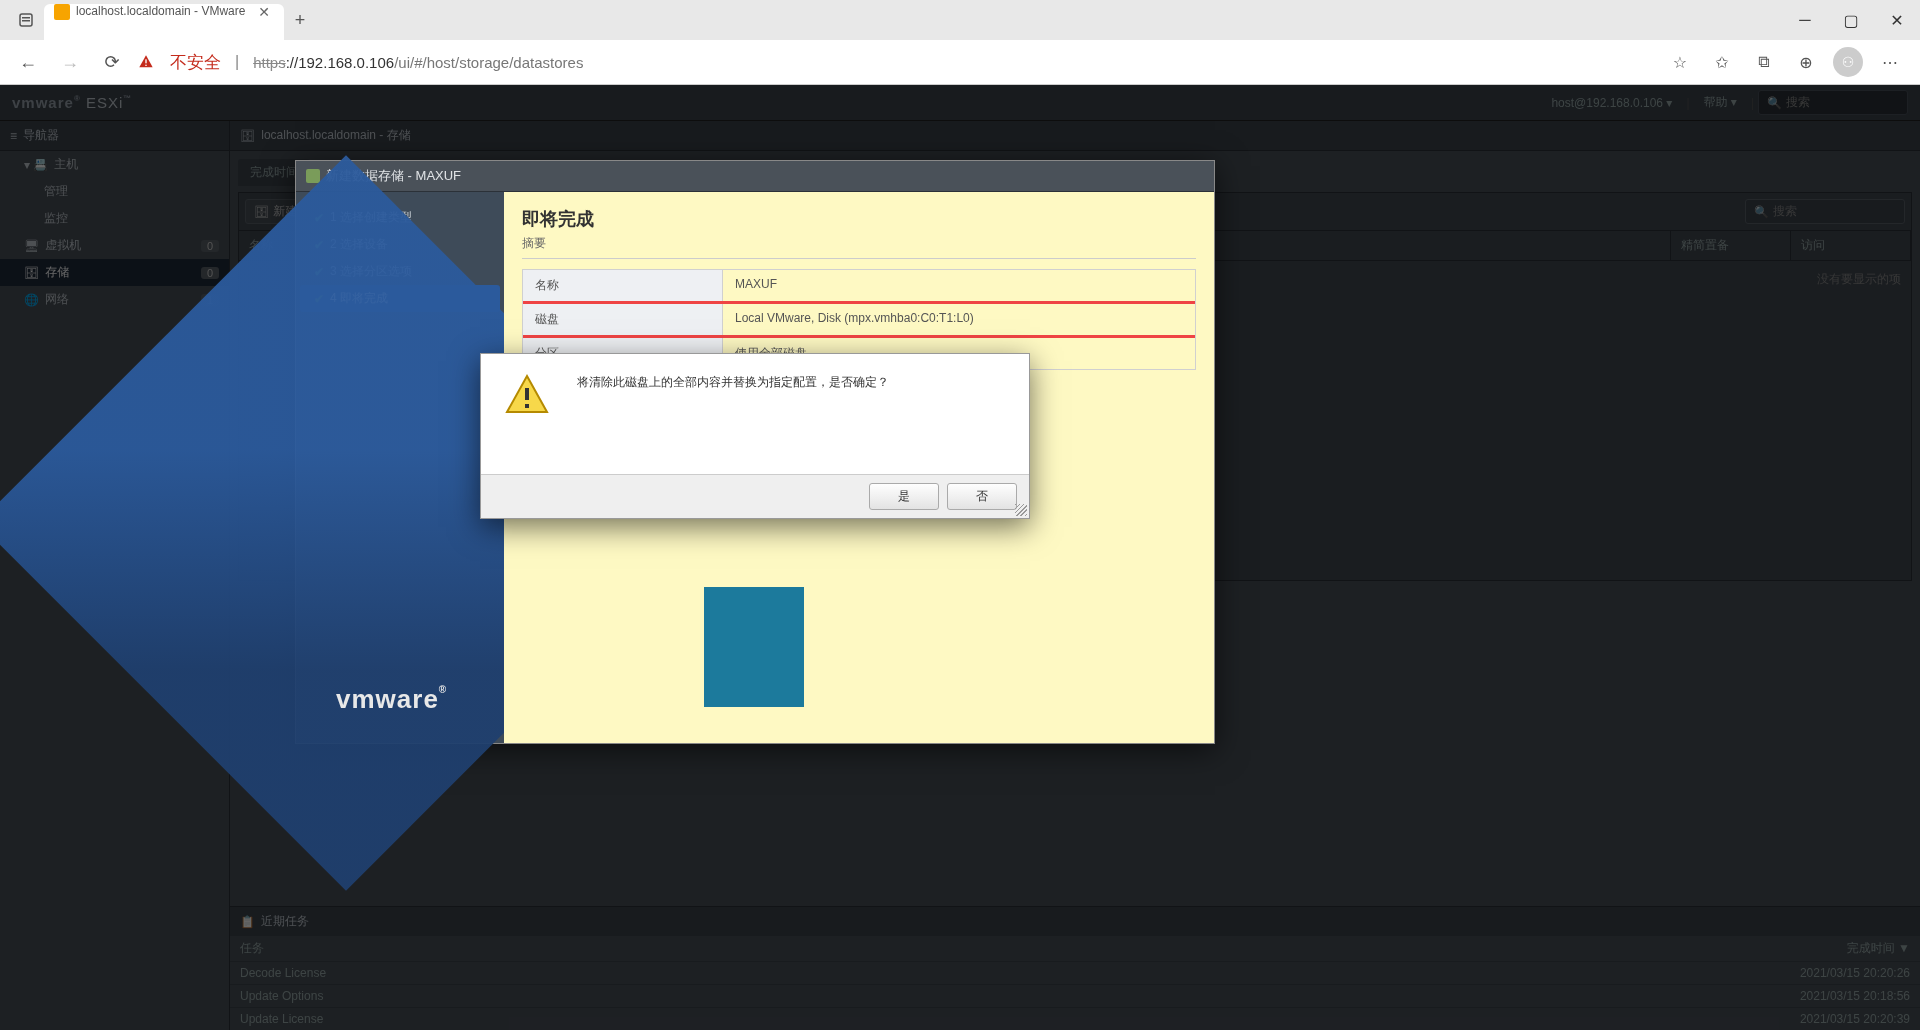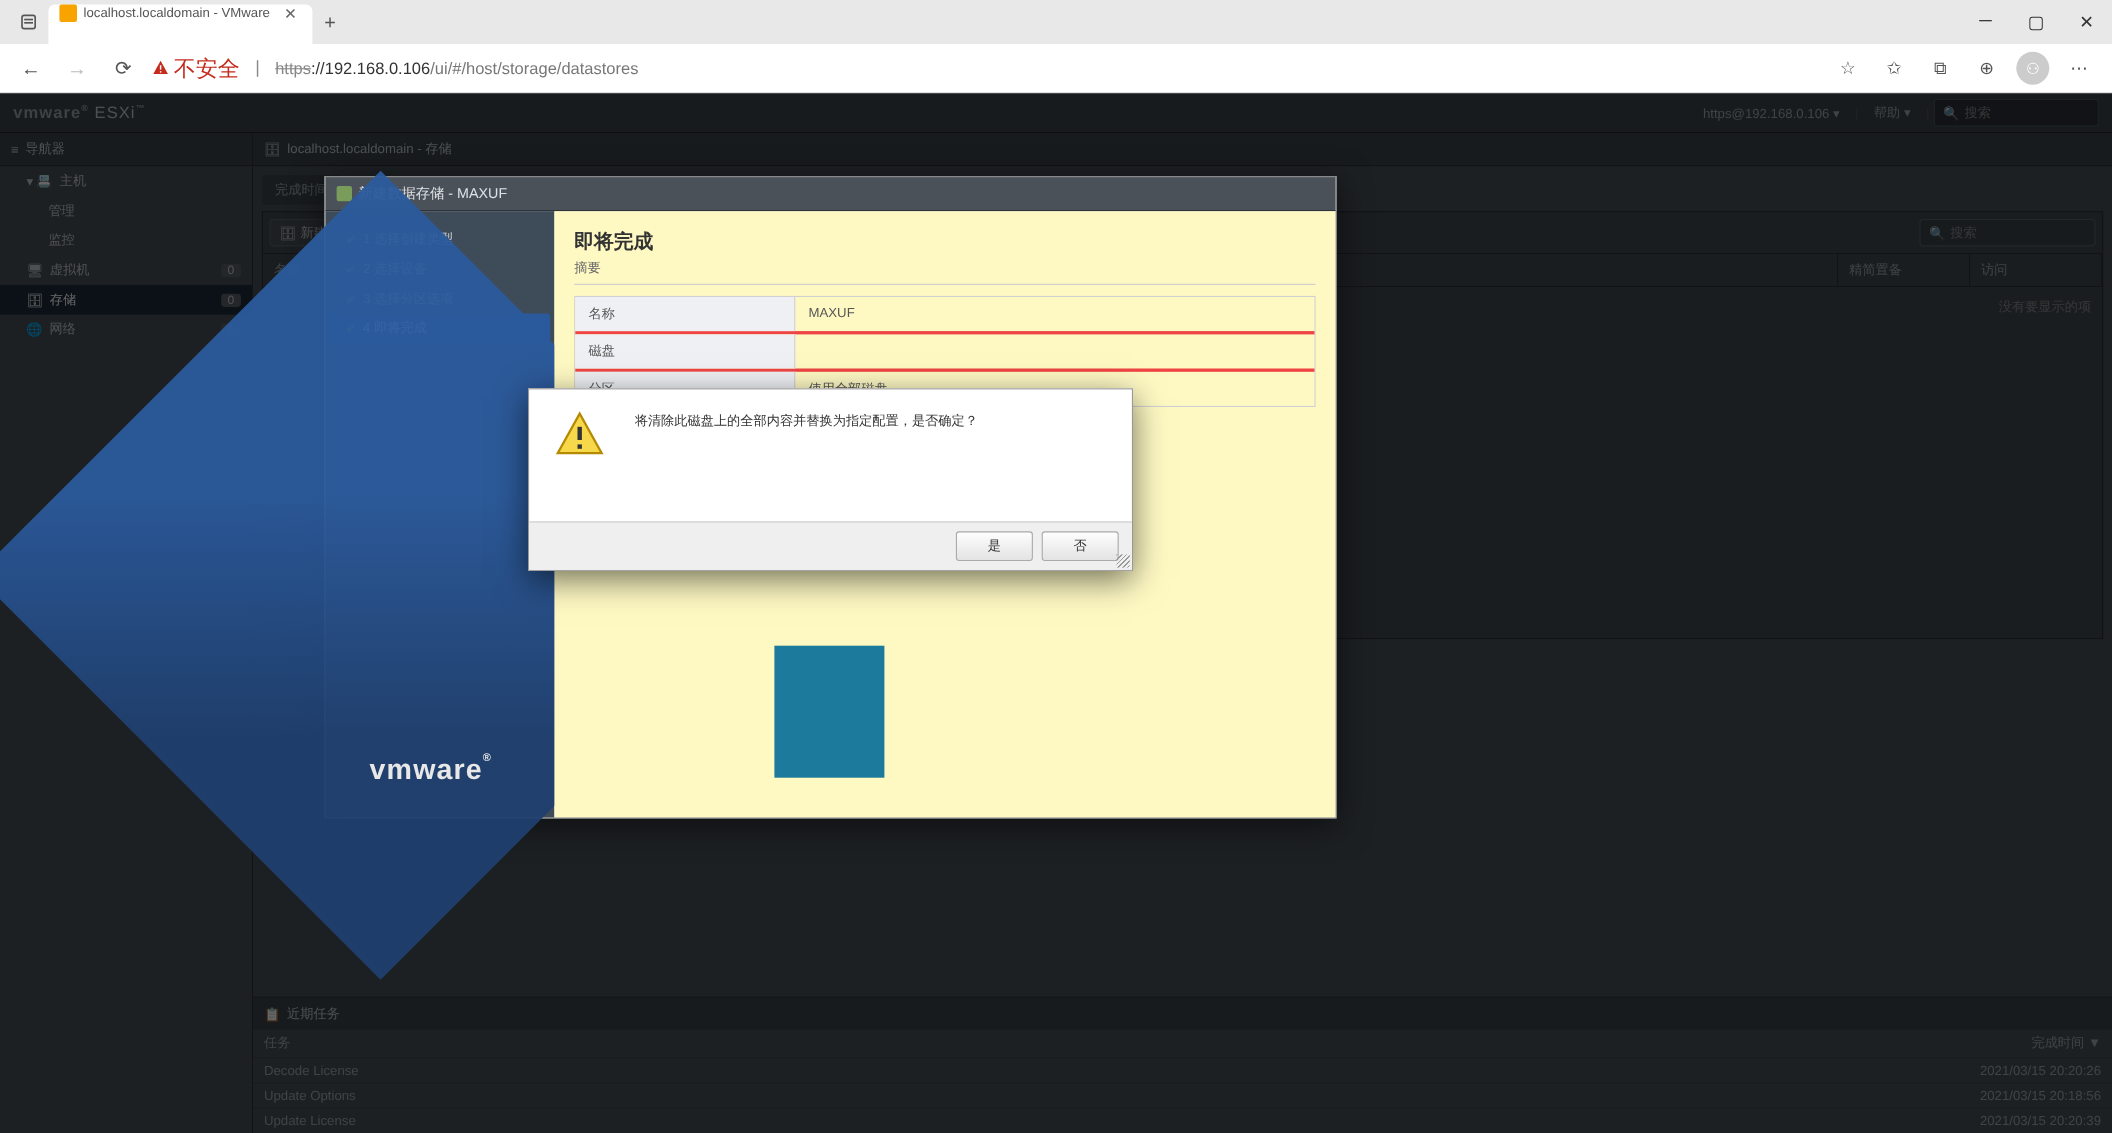--- a/index.html
+++ b/index.html
@@ -12,21 +12,21 @@
 .tab { background: #fff; height: 36px; min-width: 240px; display: flex; align-items: flex-start; padding: 0 10px; border-radius: 6px 6px 0 0; margin-top:4px; font-size: 12px; color: #555; gap:6px; }
 .tab .favicon { width:16px; height:16px; background:#f7a400; border-radius:2px; }
 .tab-close { margin-left:auto; color:#666; cursor:pointer; padding:0 4px; font-size:14px;}
 .new-tab { width:32px; text-align:center; font-size:18px; color:#555; cursor:pointer; }
 .window-controls { margin-left:auto; display:flex; }
 .window-controls div { width:46px; height:32px; display:flex; align-items:center; justify-content:center; color:#333; cursor:pointer; }
 
 .addr-bar { height: 44px; display: flex; align-items: center; padding: 0 12px; gap:10px; }
 .nav-btn { width:32px; height:32px; display:flex; align-items:center; justify-content:center; color:#555; font-size:18px; cursor:pointer; border-radius:4px; }
 .nav-btn.disabled { color:#bbb; }
-.url-security { display:flex; align-items:center; gap:4px; color:#c42b1c; font-size:20px; }
+.url-security { display:flex; align-items:center; gap:16px; color:#c42b1c; font-size:17px; }
 .url-security svg { fill:#c42b1c; }
 .url-divider { color:#888; margin:0 4px; }
 .url-text { font-size:15px; color:#333; }
 .url-text .strike { text-decoration: line-through; color:#888; }
 .url-text .host { color:#333; }
 .url-text .path { color:#777; }
 .addr-right { margin-left:auto; display:flex; align-items:center; gap:6px; }
 .addr-right .ico { width:36px; height:36px; display:flex; align-items:center; justify-content:center; color:#555; cursor:pointer; font-size:16px; }
 .avatar-circle { width:30px; height:30px; border-radius:50%; background:#ccc; display:flex; align-items:center; justify-content:center; color:#fff; font-size:14px;}
 
@@ -163,21 +163,21 @@
 </div>
 
 <div class="esxi-app">
 
   <div class="esxi-header">
     <span class="vmware-logo">
       <span>vmware</span><span class="tm">®</span>
       <span class="esxi">ESXi</span><span class="tm">™</span>
     </span>
     <div class="esxi-header-right">
-      <span class="hdr-item"><span>https@192.168.0.106</span> ▾</span>
+      <span class="hdr-item"><span>host@192.168.0.106</span> ▾</span>
       <span class="hdr-sep">|</span>
       <span class="hdr-item"><span>帮助</span> ▾</span>
       <span class="hdr-sep">|</span>
       <span class="hdr-search">
         <span>🔍</span>
         <span>搜索</span>
       </span>
     </div>
   </div>
 
@@ -279,20 +279,21 @@
       <div class="wizard-main">
         <h2>即将完成</h2>
         <div class="sub">摘要</div>
         <div class="summary-table">
           <div class="summary-row">
             <div class="s-label">名称</div>
             <div class="s-value">MAXUF</div>
           </div>
           <div class="summary-row">
             <div class="s-label">磁盘</div>
+            <div class="s-value">Local VMware, Disk (mpx.vmhba0:C0:T1:L0)</div>
           </div>
           <div class="summary-row">
             <div class="s-label">分区</div>
             <div class="s-value">使用全部磁盘</div>
           </div>
         </div>
         <div class="wizard-graphic2"></div>
       </div>
     </div>
   </div>

